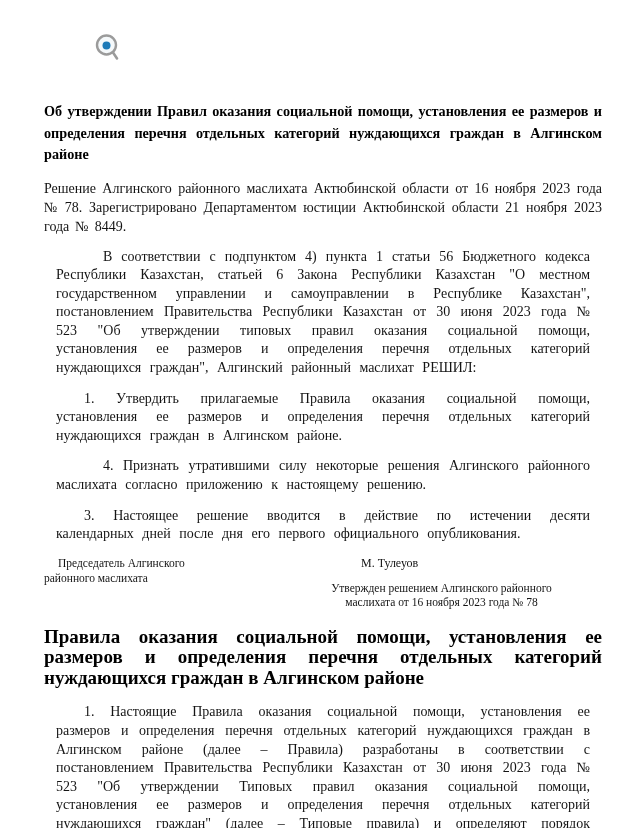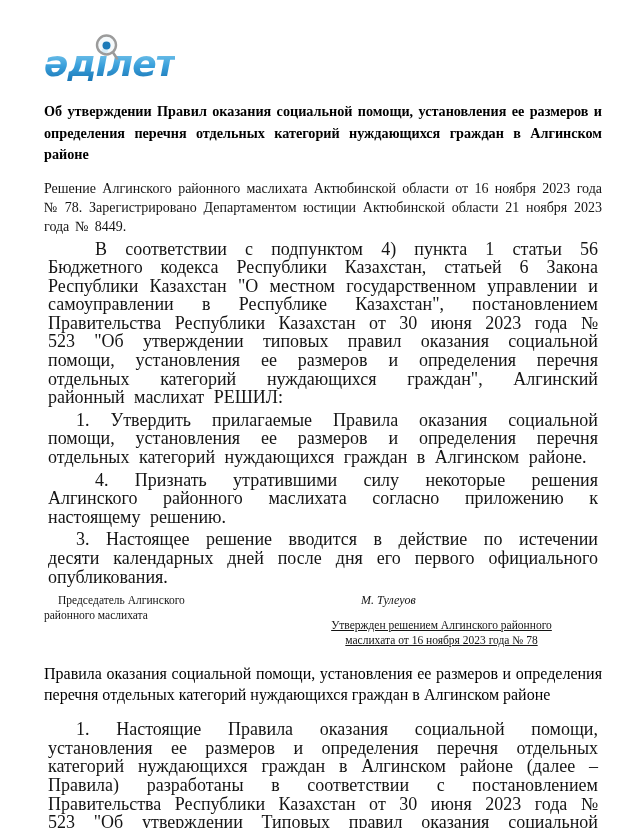--- a/index.html
+++ b/index.html
@@ -49,45 +49,45 @@
   .doc-title {
     margin: 14px 0 0 0;
     font-size: 14.2px;
     line-height: 21.5px;
     font-weight: 700;
     text-align: justify;
     color: #000;
   }
   .rules-title {
     margin: 17px 0 0 0;
-    font-size: 16px;
+    font-size: 19px;
     line-height: 20.5px;
-    font-weight: 400;
+    font-weight: 700;
     text-align: justify;
     color: #000;
   }
   .chapter-heading {
     margin: 16px 0 0 0;
     font-size: 18px;
     line-height: 18px;
     font-weight: 700;
     color: #000;
   }
 
   
   .meta {
     margin: 13px 0 0 0;
     font-size: 14px;
     line-height: 19px;
     text-align: justify;
     word-spacing: 2.5px;
   }
   .body-p {
-    margin: 4px;
-    font-size: 18px;
+    margin: 12px;
+    font-size: 14px;
     line-height: 18.6px;
     text-align: justify;
     word-spacing: 5px;
   }
   .ind-a { text-indent: 47px; }
   .ind-b { text-indent: 28px; }
   .rules-intro { margin-top: 15px; }
 
   
   .sig-row {
@@ -100,40 +100,37 @@
     width: 175px;
     font-size: 11.5px;
     line-height: 15px;
     text-indent: 14px;
   }
   .sig-col {
     width: 225px;
     margin-right: 48px;
   }
   .sig-name {
-    font-style: italic;
     font-size: 12px;
     line-height: 15px;
     padding-left: 32px;
   }
   .approval {
     margin-top: 10px;
     font-size: 11.5px;
     line-height: 14.5px;
     text-align: center;
-    text-decoration: underline;
   }
 </style>
 </head>
 <body>
 
 <div class="page">
 
   <div class="logo-wrap">
-    <span class="logo-text">әділет</span>
     <svg class="magnifier" viewBox="0 0 28 32">
       <circle cx="12.5" cy="12" r="9.5" fill="rgba(242,247,250,0.78)" stroke="#9b9b9b" stroke-width="2.4"></circle>
       <circle cx="12.5" cy="12.5" r="4" fill="#1c7ab8"></circle>
       <line x1="19" y1="19.5" x2="23" y2="25.5" stroke="#9b9b9b" stroke-width="2.6" stroke-linecap="round"></line>
     </svg>
   </div>
 
   <h1 class="doc-title">Об утверждении Правил оказания социальной помощи, установления ее размеров и определения перечня отдельных категорий нуждающихся граждан в Алгинском районе</h1>
 
   <p class="meta">Решение Алгинского районного маслихата Актюбинской области от 16 ноября 2023 года № 78. Зарегистрировано Департаментом юстиции Актюбинской области 21 ноября 2023 года № 8449.</p>

